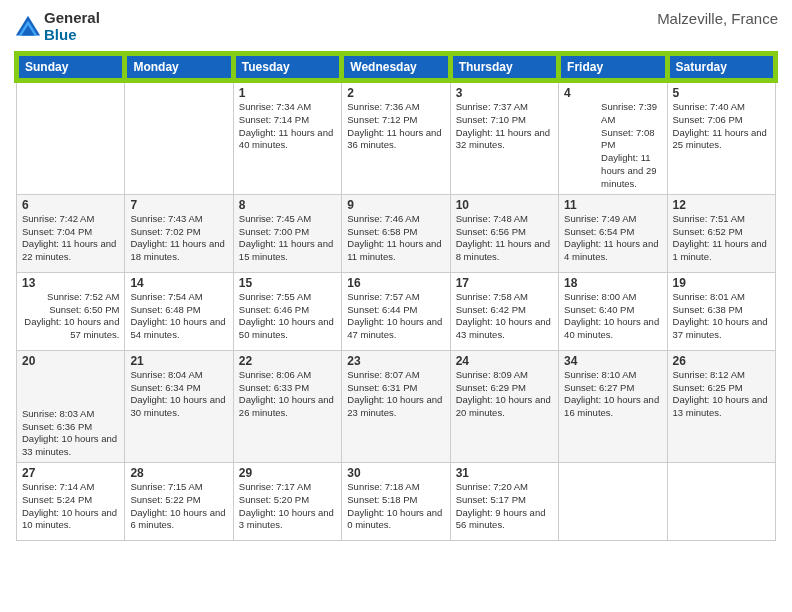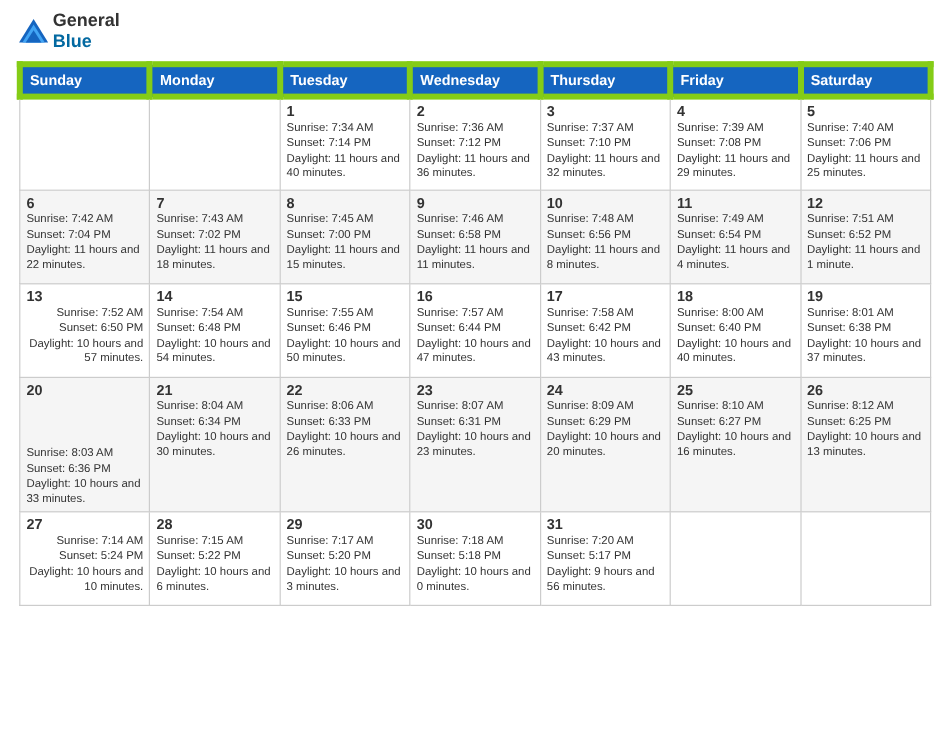--- a/index.html
+++ b/index.html
@@ -114,20 +114,21 @@
         <polygon points="15,3 28,24 2,24" fill="#1565c0"></polygon>
         <polygon points="15,8 25,24 5,24" fill="#42a5f5"></polygon>
         <polygon points="15,13 22,24 8,24" fill="#1565c0"></polygon>
       </svg>
       <div class="logo-text">
         <span class="logo-general">General</span>
         <span class="logo-blue">Blue</span>
       </div>
     </div>
     <div class="title-block">
+      <div class="title-location">Malzeville, France</div>
     </div>
   </div>
 
   <table class="calendar-table">
     <thead>
       <tr>
         <th>Sunday</th>
         <th>Monday</th>
         <th>Tuesday</th>
         <th>Wednesday</th>
@@ -153,21 +154,21 @@
 Daylight: 11 hours and 36 minutes.</div>
           </td>
           <td>
             <div class="day-number">3</div>
             <div class="day-info" style="white-space: pre-line;">Sunrise: 7:37 AM
 Sunset: 7:10 PM
 Daylight: 11 hours and 32 minutes.</div>
           </td>
           <td>
             <div class="day-number">4</div>
-            <div class="day-info" style="white-space: pre-line;">Sunrise: 7:39 AM
+            <div class="day-info" style="white-space: pre-line; margin-left: 37px;">Sunrise: 7:39 AM
 Sunset: 7:08 PM
 Daylight: 11 hours and 29 minutes.</div>
           </td>
           <td>
             <div class="day-number">5</div>
             <div class="day-info" style="white-space: pre-line;">Sunrise: 7:40 AM
 Sunset: 7:06 PM
 Daylight: 11 hours and 25 minutes.</div>
           </td>
         </tr>
@@ -284,36 +285,36 @@
 Sunset: 6:31 PM
 Daylight: 10 hours and 23 minutes.</div>
           </td>
           <td>
             <div class="day-number">24</div>
             <div class="day-info" style="white-space: pre-line;">Sunrise: 8:09 AM
 Sunset: 6:29 PM
 Daylight: 10 hours and 20 minutes.</div>
           </td>
           <td>
-            <div class="day-number">25</div>
+            <div class="day-number">34</div>
             <div class="day-info" style="white-space: pre-line;">Sunrise: 8:10 AM
 Sunset: 6:27 PM
 Daylight: 10 hours and 16 minutes.</div>
           </td>
           <td>
             <div class="day-number">26</div>
             <div class="day-info" style="white-space: pre-line;">Sunrise: 8:12 AM
 Sunset: 6:25 PM
 Daylight: 10 hours and 13 minutes.</div>
           </td>
         </tr>
         <tr>
           <td>
             <div class="day-number">27</div>
-            <div class="day-info" style="white-space: pre-line; text-align: right;">Sunrise: 7:14 AM
+            <div class="day-info" style="white-space: pre-line;">Sunrise: 7:14 AM
 Sunset: 5:24 PM
 Daylight: 10 hours and 10 minutes.</div>
           </td>
           <td>
             <div class="day-number">28</div>
             <div class="day-info" style="white-space: pre-line;">Sunrise: 7:15 AM
 Sunset: 5:22 PM
 Daylight: 10 hours and 6 minutes.</div>
           </td>
           <td>

